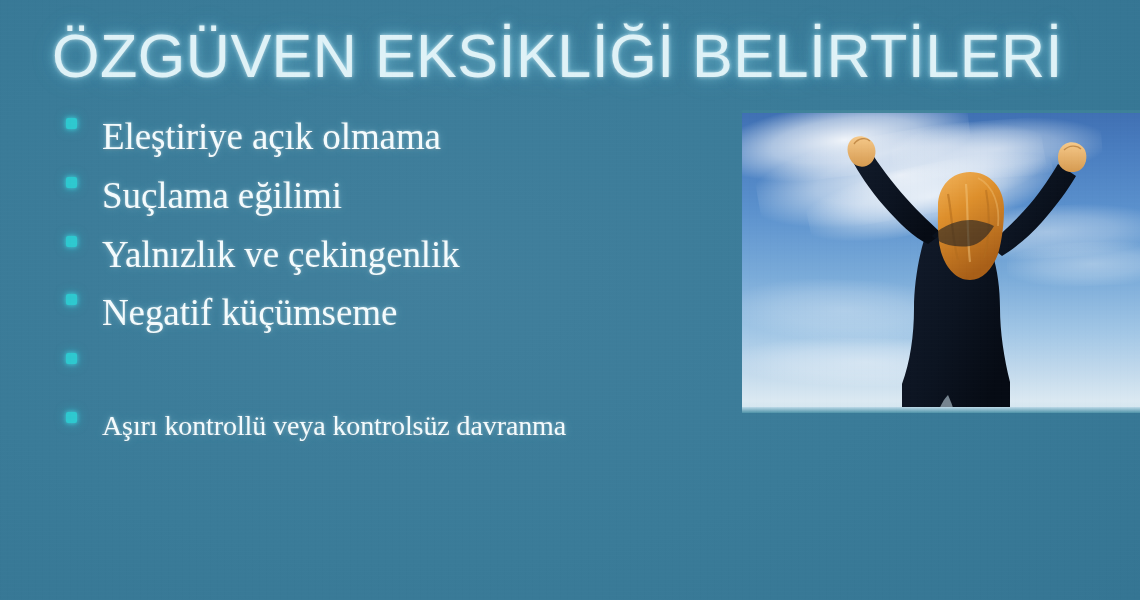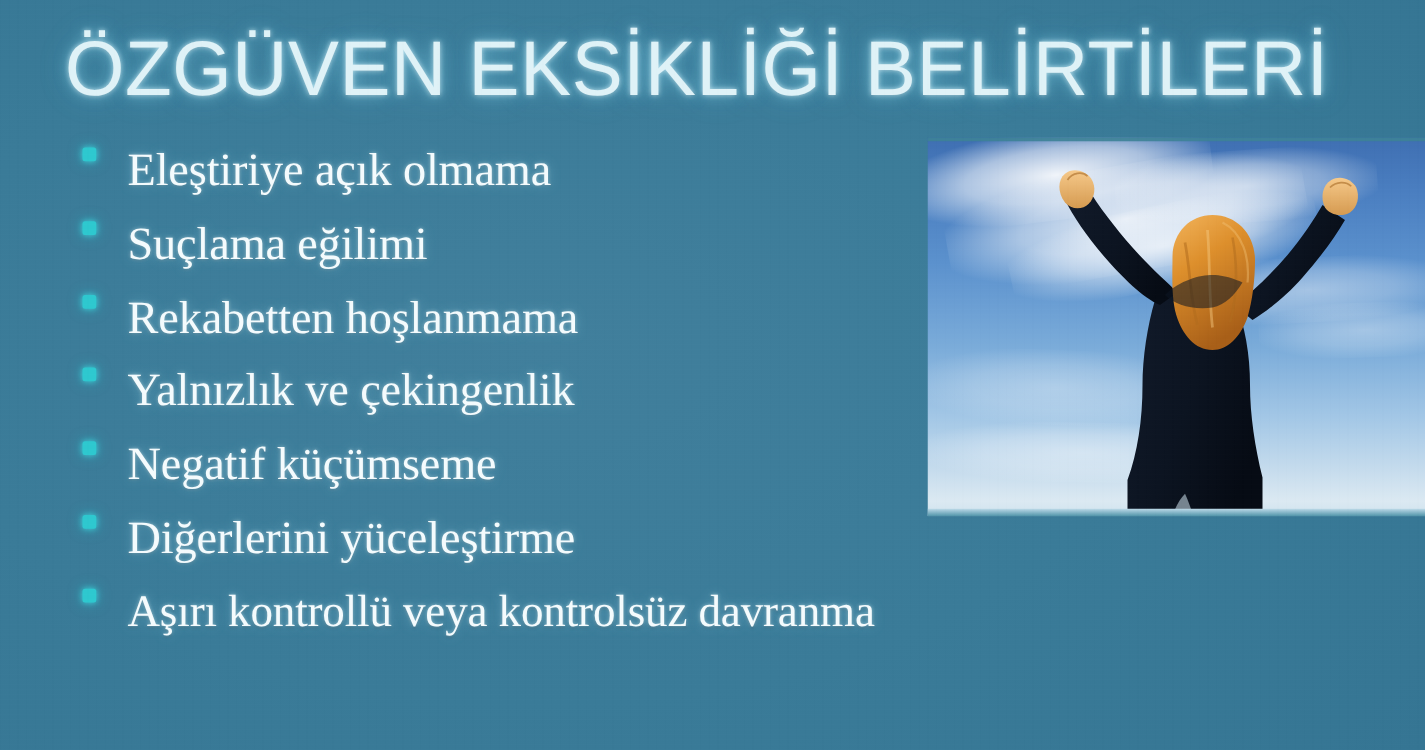--- a/index.html
+++ b/index.html
@@ -82,21 +82,21 @@
     font-size: 37px;
     line-height: 1;
     color: #f4fbfd;
     white-space: nowrap;
     letter-spacing: -0.1px;
     text-shadow:
       0 0 3px rgba(225,250,255,.55),
       0 0 9px rgba(150,220,240,.40),
       0 1px 2px rgba(18,55,75,.45);
   }
-  .bullet-text.wide { font-size: 36px; }
+  .bullet-text.wide { font-size: 28px; }
 
   
   #photo-frame {
     position: absolute;
     left: 742px;
     top: 110px;
     width: 398px;
     height: 303px;
     overflow: hidden;
     box-shadow: 0 0 0 1px rgba(255,255,255,.10) inset;
@@ -161,38 +161,33 @@
     <div class="bullet-row">
       <span class="bullet-marker"></span>
       <span class="bullet-text">Eleştiriye açık olmama</span>
     </div>
 
     <div class="bullet-row">
       <span class="bullet-marker"></span>
       <span class="bullet-text">Suçlama eğilimi</span>
     </div>
 
-    <div class="bullet-row">
-      <span class="bullet-marker"></span>
-      <span class="bullet-text">Rekabetten hoşlanmama</span>
-    </div>
 
     <div class="bullet-row">
       <span class="bullet-marker"></span>
       <span class="bullet-text">Yalnızlık ve çekingenlik</span>
     </div>
 
     <div class="bullet-row">
       <span class="bullet-marker"></span>
       <span class="bullet-text">Negatif küçümseme</span>
     </div>
 
     <div class="bullet-row">
       <span class="bullet-marker"></span>
-      <span class="bullet-text">Diğerlerini yüceleştirme</span>
     </div>
 
 
     <div class="bullet-row">
       <span class="bullet-marker"></span>
       <span class="bullet-text wide">Aşırı kontrollü veya kontrolsüz davranma</span>
     </div>
 
   </div>
 

